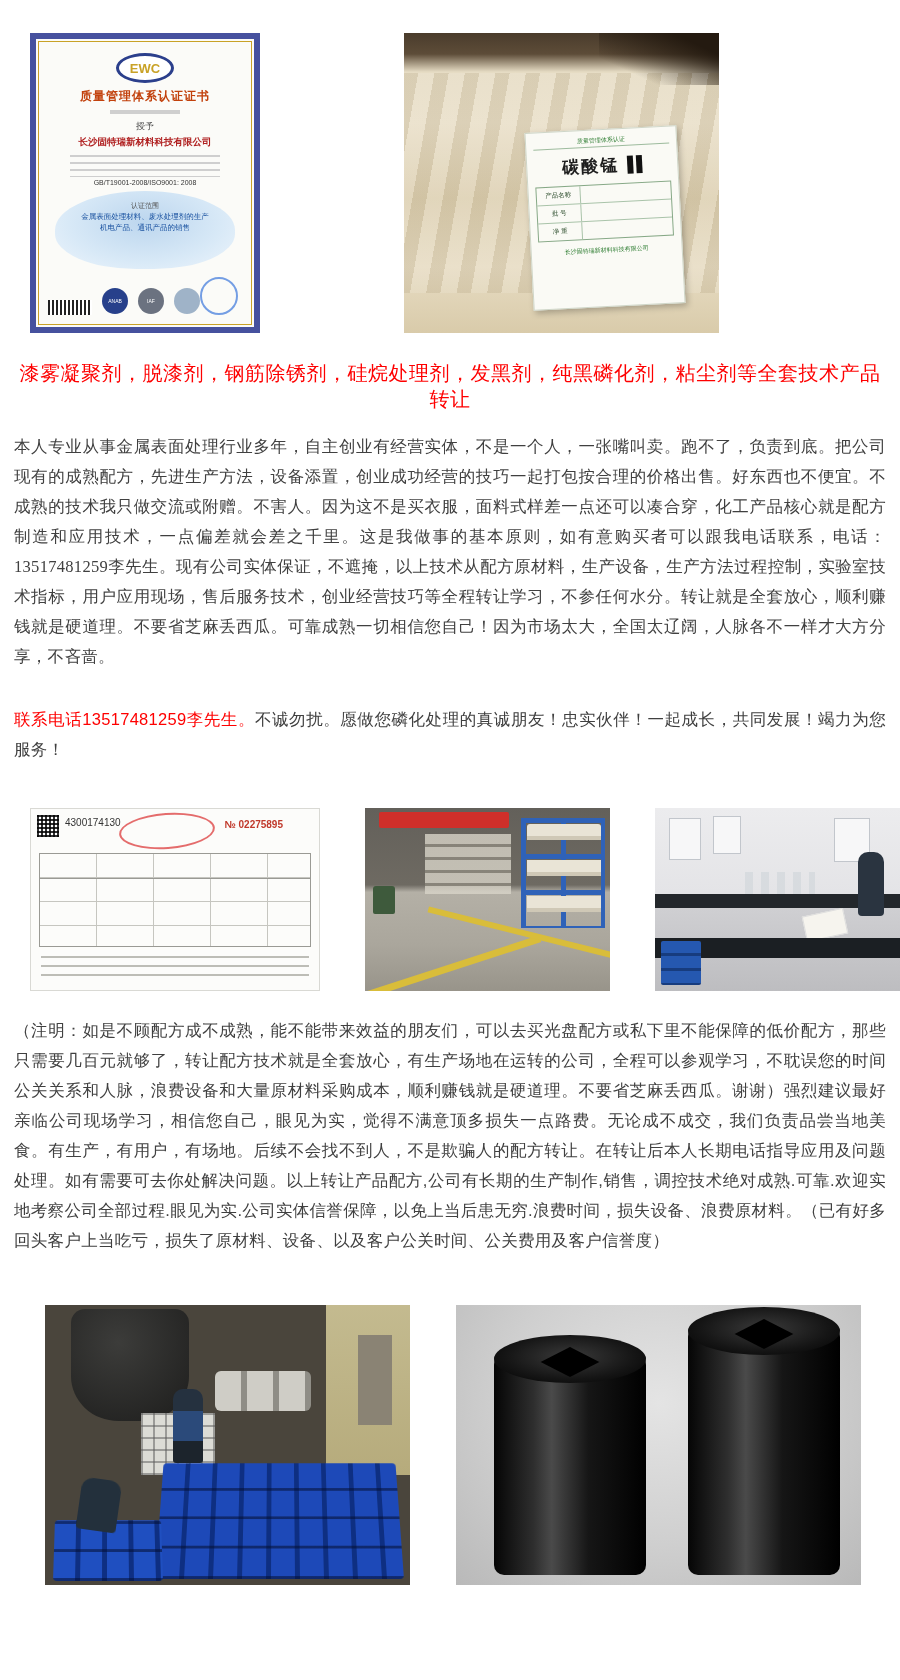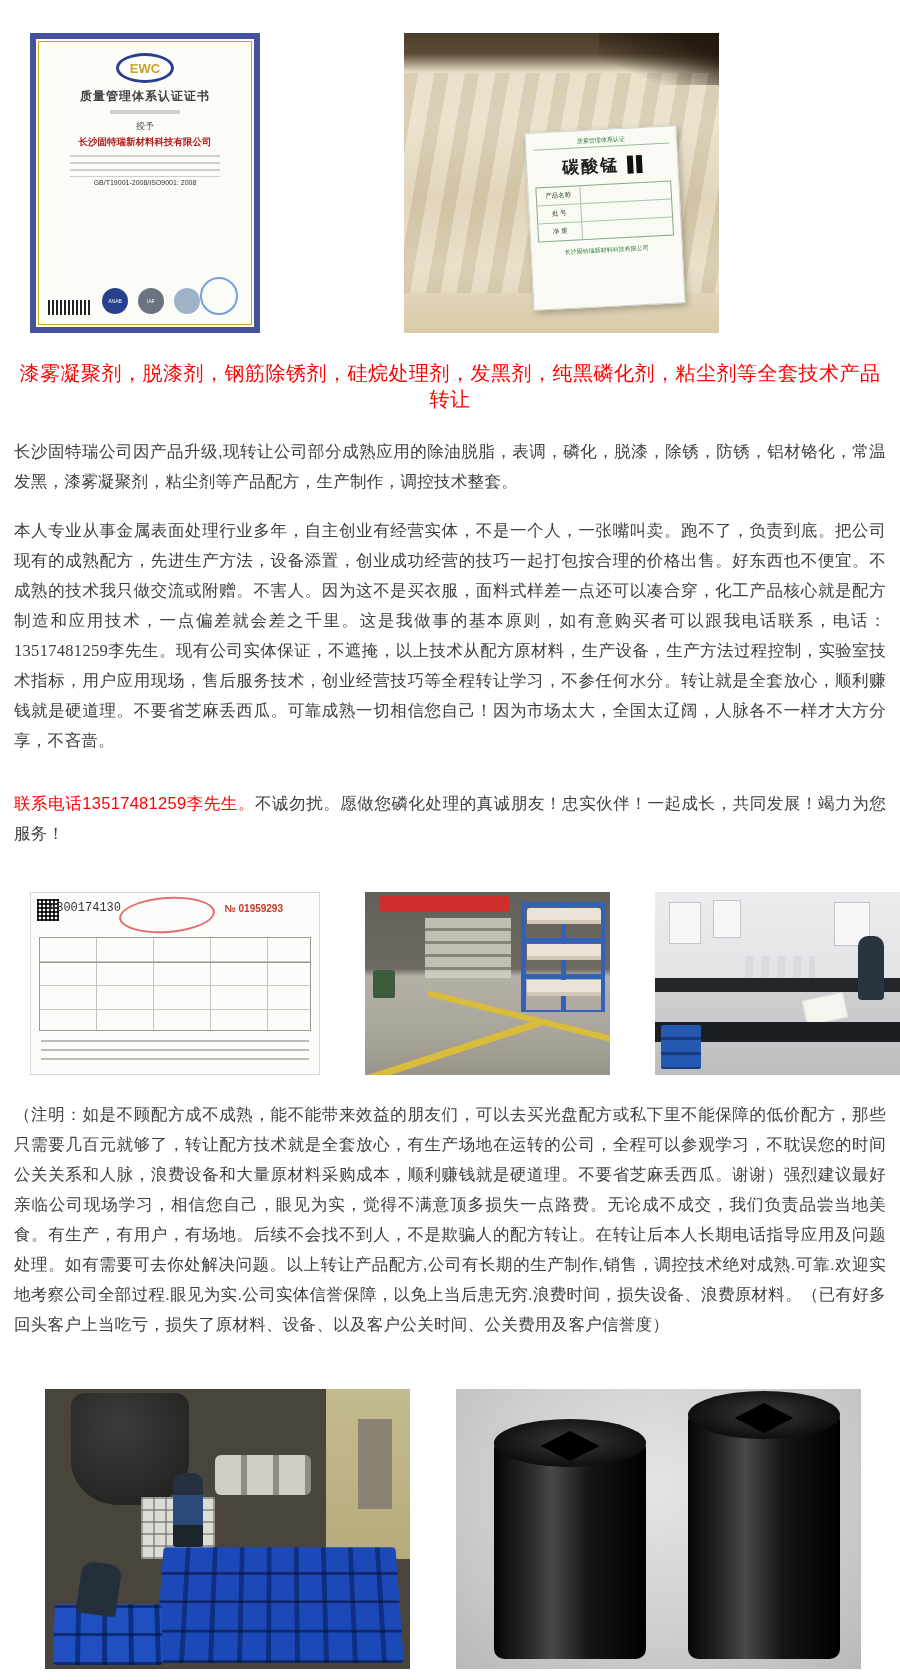--- a/index.html
+++ b/index.html
@@ -16,21 +16,21 @@
   .row1{margin-top:17px;height:300px;gap:48px;}
   .row2{margin-top:28px;height:183px;}
   .row3{margin-top:34px;height:280px;}
   .photo{position:relative;overflow:hidden;flex:none;}
 
   
   .cert{width:230px;height:300px;margin-left:16px;background:#fbfbf8;border:6px solid #46519e;box-sizing:border-box;}
   .cert::before{content:"";position:absolute;inset:2px;border:1px solid #c9a227;pointer-events:none;}
   .cert-in{position:absolute;inset:6px;text-align:center;}
   .ewc-oval{width:58px;height:30px;line-height:26px;margin:8px auto 5px;border:3px solid #2b3f8c;border-radius:50%;color:#c9a227;font-weight:bold;font-size:13px;background:#fff;box-sizing:border-box;}
-  .cert-title{font-size:12px;font-weight:bold;color:#404040;letter-spacing:1px;}
+  .cert-title{font-size:12px;font-weight:bold;color:#c2410c;letter-spacing:1px;}
   .cert-no{height:4px;width:70px;margin:5px auto 0;background:#cfcfcf;}
   .cert-grant{font-size:9px;color:#444;margin-top:6px;}
   .cert-co{font-size:9.5px;font-weight:bold;color:#b02020;margin-top:3px;}
   .cert-bars{width:150px;margin:6px auto 0;height:22px;background:repeating-linear-gradient(180deg,#cfcfcf 0 2px,transparent 2px 7px);}
   .cert-std{font-size:7px;color:#333;margin-top:2px;}
   .cert-map{width:180px;height:78px;margin:5px auto 0;border-radius:50% 50% 45% 45%;background:radial-gradient(ellipse at 50% 40%,#bcd6ee 0%,#d8e9f7 60%,#eef5fc 100%);padding-top:10px;box-sizing:border-box;}
   .cert-scope-label{font-size:7px;color:#555;}
   .cert-scope{font-size:7.5px;color:#1a52a0;line-height:11px;}
   .cert-foot{position:absolute;left:4px;right:4px;bottom:4px;height:34px;}
   .barcode{position:absolute;left:2px;bottom:2px;width:44px;height:15px;background:repeating-linear-gradient(90deg,#222 0 2px,#fff 2px 4px);}
@@ -62,21 +62,21 @@
   .bag-table{margin-top:7px;border:1px solid #86a886;}
   .bag-table .tr{display:flex;border-top:1px solid #a9c3a9;}
   .bag-table .tr:first-child{border-top:none;}
   .bag-table .td1{width:44px;font-size:6.5px;color:#2f4f2f;border-right:1px solid #a9c3a9;padding:4px 2px;box-sizing:border-box;}
   .bag-table .td2{flex:1;}
   .bag-foot{margin-top:7px;font-size:6px;color:#2e7d32;}
 
   
   .invoice{width:290px;height:183px;margin-left:16px;background:#fcfcfa;border:1px solid #d9d9d4;box-sizing:border-box;}
   .inv-qr{position:absolute;top:6px;left:6px;width:22px;height:22px;background:repeating-linear-gradient(0deg,#333 0 2px,#fff 2px 4px),repeating-linear-gradient(90deg,#333 0 2px,#fff 2px 4px);background-blend-mode:multiply;}
-  .inv-code{position:absolute;top:8px;left:18px;font-size:12px;color:#333;font-family:Liberation Mono, monospace;}
+  .inv-code{position:absolute;top:8px;left:34px;font-size:10px;color:#333;font-family:Liberation Sans, sans-serif;}
   .inv-stamp{position:absolute;top:4px;left:88px;width:92px;height:32px;border:2px solid rgba(220,60,60,.75);border-radius:50%;transform:rotate(-4deg);}
   .inv-no{position:absolute;top:10px;right:36px;font-size:10px;color:#c0392b;font-weight:bold;}
   .inv-grid{position:absolute;top:44px;left:8px;right:8px;height:92px;border:1px solid #9a9a94;background:
       linear-gradient(#9a9a94 1px,transparent 1px) 0 24px/100% 24px no-repeat,
       repeating-linear-gradient(180deg,transparent 0 23px,#c6c6c0 23px 24px),
       repeating-linear-gradient(90deg,transparent 0 56px,#c6c6c0 56px 57px);}
   .inv-rows{position:absolute;bottom:8px;left:10px;right:10px;height:26px;background:repeating-linear-gradient(180deg,#bdbdb6 0 2px,transparent 2px 9px);}
 
   
   .warehouse{width:245px;height:183px;margin-left:5px;background:linear-gradient(180deg,#63605a 0%,#6e6a62 42%,#b4b0a6 46%,#aaa69c 75%,#98948a 100%);}
@@ -139,20 +139,25 @@
 
     <figure class="photo cert">
       <div class="cert-in">
         <div class="ewc-oval">EWC</div>
         <div class="cert-title">质量管理体系认证证书</div>
         <div class="cert-no"></div>
         <div class="cert-grant">授予</div>
         <div class="cert-co">长沙固特瑞新材料科技有限公司</div>
         <div class="cert-bars"></div>
         <div class="cert-std">GB/T19001-2008/ISO9001: 2008</div>
+        <div class="cert-map">
+          <div class="cert-scope-label">认证范围</div>
+          <div class="cert-scope">金属表面处理材料、废水处理剂的生产</div>
+          <div class="cert-scope">机电产品、通讯产品的销售</div>
+        </div>
         <div class="cert-foot">
           <div class="barcode"></div>
           <div class="badge b1">ANAB</div>
           <div class="badge b2">IAF</div>
           <div class="badge b3"></div>
           <div class="cert-stamp"></div>
         </div>
       </div>
     </figure>
 
@@ -182,33 +187,32 @@
               <div class="td2"></div>
             </div>
         </div>
         <div class="bag-foot">长沙固特瑞新材料科技有限公司</div>
       </div>
     </figure>
   </div>
 
   <h2 class="red-title">漆雾凝聚剂，脱漆剂，钢筋除锈剂，硅烷处理剂，发黑剂，纯黑磷化剂，粘尘剂等全套技术产品转让</h2>
 
-  <p class="body p1">长沙固特瑞公司因产品升级,现转让公司部分成熟应用的除油脱脂，表调，磷化，脱漆，除锈，防锈，铝材铬化，常温发黑，漆雾凝聚剂，粘尘剂等产品配方，生产制作，调控技术整套。</p>
 
   <p class="body p2">本人专业从事金属表面处理行业多年，自主创业有经营实体，不是一个人，一张嘴叫卖。跑不了，负责到底。把公司现有的成熟配方，先进生产方法，设备添置，创业成功经营的技巧一起打包按合理的价格出售。好东西也不便宜。不成熟的技术我只做交流或附赠。不害人。因为这不是买衣服，面料式样差一点还可以凑合穿，化工产品核心就是配方制造和应用技术，一点偏差就会差之千里。这是我做事的基本原则，如有意购买者可以跟我电话联系，电话：13517481259李先生。现有公司实体保证，不遮掩，以上技术从配方原材料，生产设备，生产方法过程控制，实验室技术指标，用户应用现场，售后服务技术，创业经营技巧等全程转让学习，不参任何水分。转让就是全套放心，顺利赚钱就是硬道理。不要省芝麻丢西瓜。可靠成熟一切相信您自己！因为市场太大，全国太辽阔，人脉各不一样才大方分享，不吝啬。</p>
 
   <p class="body contact"><span class="red">联系电话13517481259李先生。</span><span>不诚勿扰。愿做您磷化处理的真诚朋友！忠实伙伴！一起成长，共同发展！竭力为您服务！</span></p>
 
   <div class="imgrow row2">
 
     <figure class="photo invoice">
       <div class="inv-qr"></div>
       <div class="inv-code">4300174130</div>
       <div class="inv-stamp"></div>
-      <div class="inv-no">№ 01959293</div>
+      <div class="inv-no">№ 02275895</div>
       <div class="inv-grid"></div>
       <div class="inv-rows"></div>
     </figure>
 
     <figure class="photo warehouse">
       <div class="wh-banner"></div>
       <div class="wh-rack2"></div>
       <div class="wh-rack1"></div>
       <div class="wh-bags"></div>
       <div class="wh-bin"></div>

